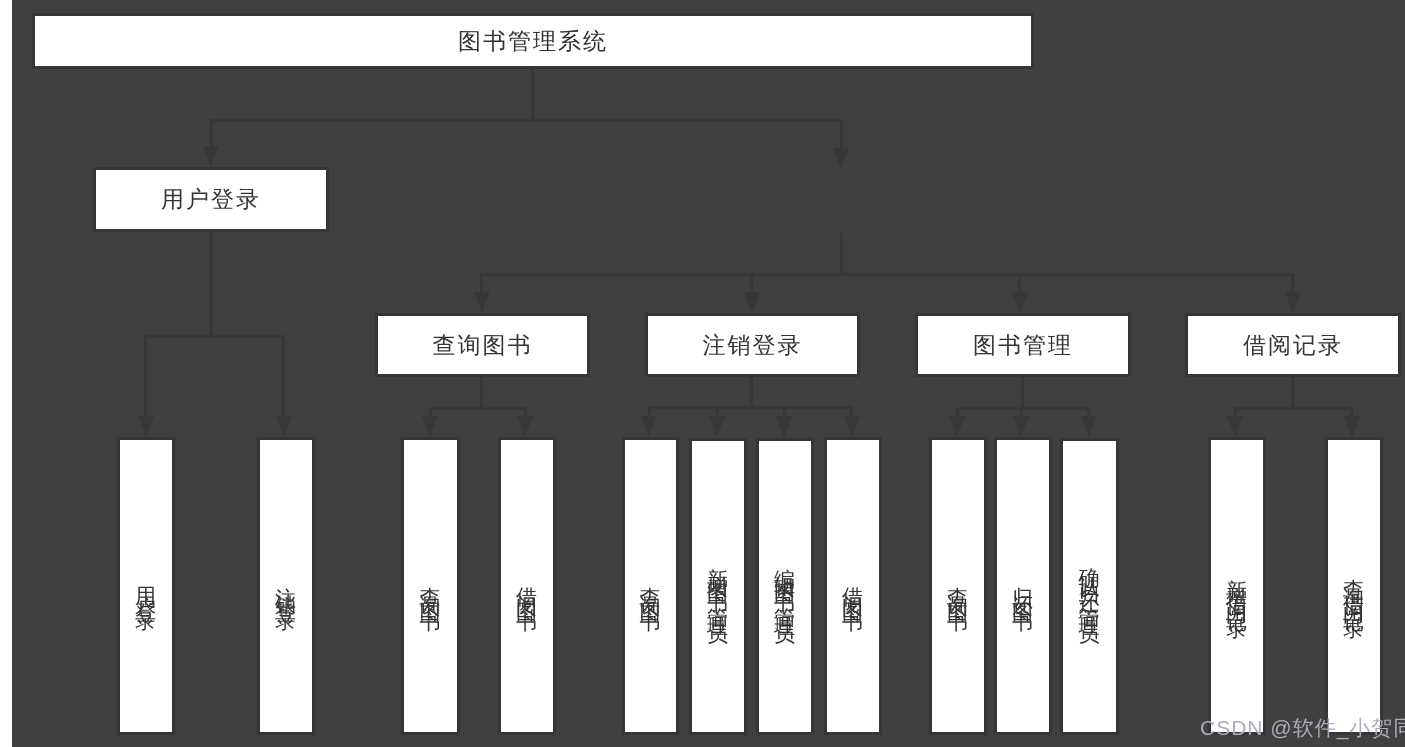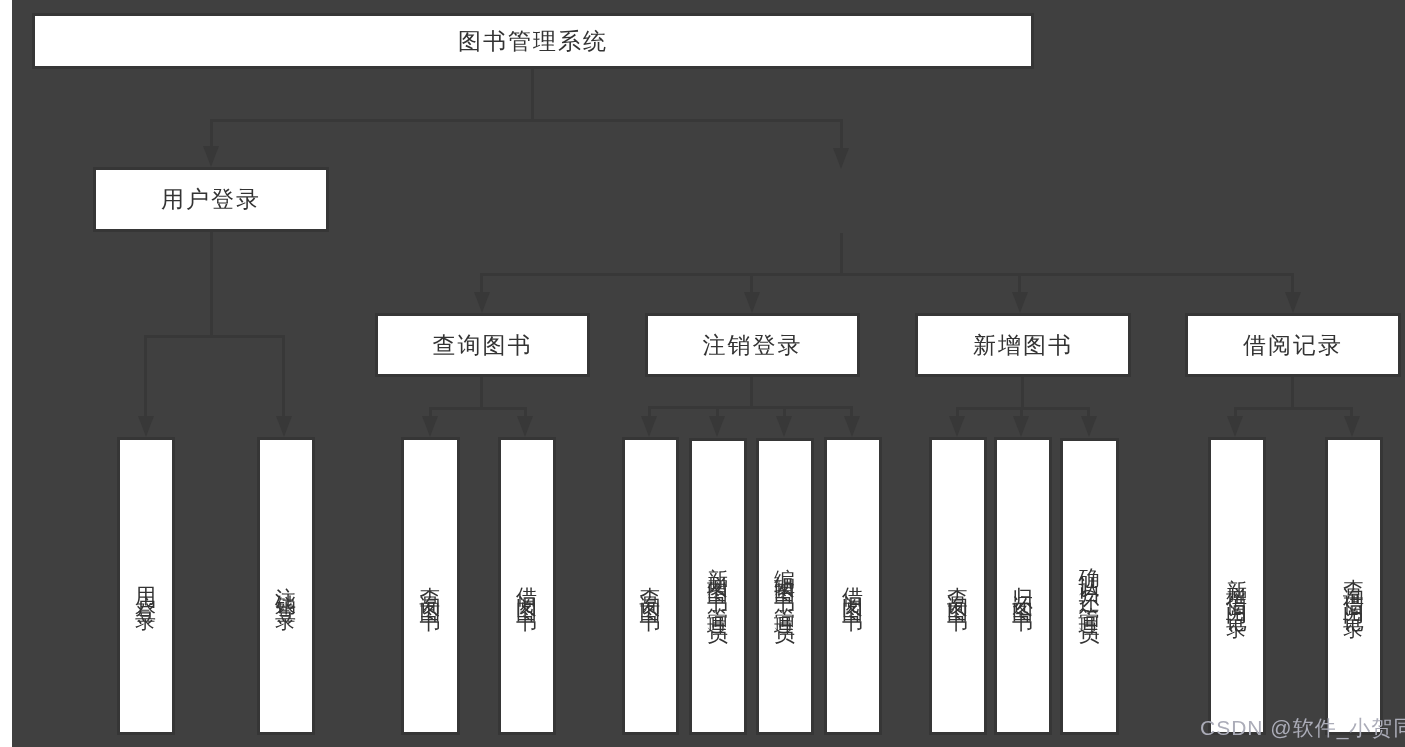--- a/index.html
+++ b/index.html
@@ -80,21 +80,21 @@
   <div class="arrow" style="left:462px; top:292px;"></div>
   <div class="vline" style="left:738px; top:273px; height:21px;"></div>
   <div class="arrow" style="left:732px; top:292px;"></div>
   <div class="vline" style="left:1006px; top:273px; height:21px;"></div>
   <div class="arrow" style="left:1000px; top:292px;"></div>
   <div class="vline" style="left:1279px; top:273px; height:21px;"></div>
   <div class="arrow" style="left:1273px; top:292px;"></div>
 
   <div class="node" style="left:363px; top:313px; width:215px; height:64px;">查询图书</div>
   <div class="node" style="left:633px; top:313px; width:215px; height:64px;">注销登录</div>
-  <div class="node" style="left:903px; top:313px; width:216px; height:64px;">新增图书</div>
+  <div class="node" style="left:903px; top:313px; width:216px; height:64px;">图书管理</div>
   <div class="node" style="left:1173px; top:313px; width:216px; height:64px;">借阅记录</div>
 
   <div class="vline" style="left:468px; top:377px; height:32px;"></div>
   <div class="hline" style="left:417px; top:407px; width:98px;"></div>
   <div class="vline" style="left:417px; top:407px; height:11px;"></div>
   <div class="arrow" style="left:410px; top:416px;"></div>
   <div class="vline" style="left:512px; top:407px; height:11px;"></div>
   <div class="arrow" style="left:505px; top:416px;"></div>
 
   <div class="vline" style="left:738px; top:377px; height:31px;"></div>

